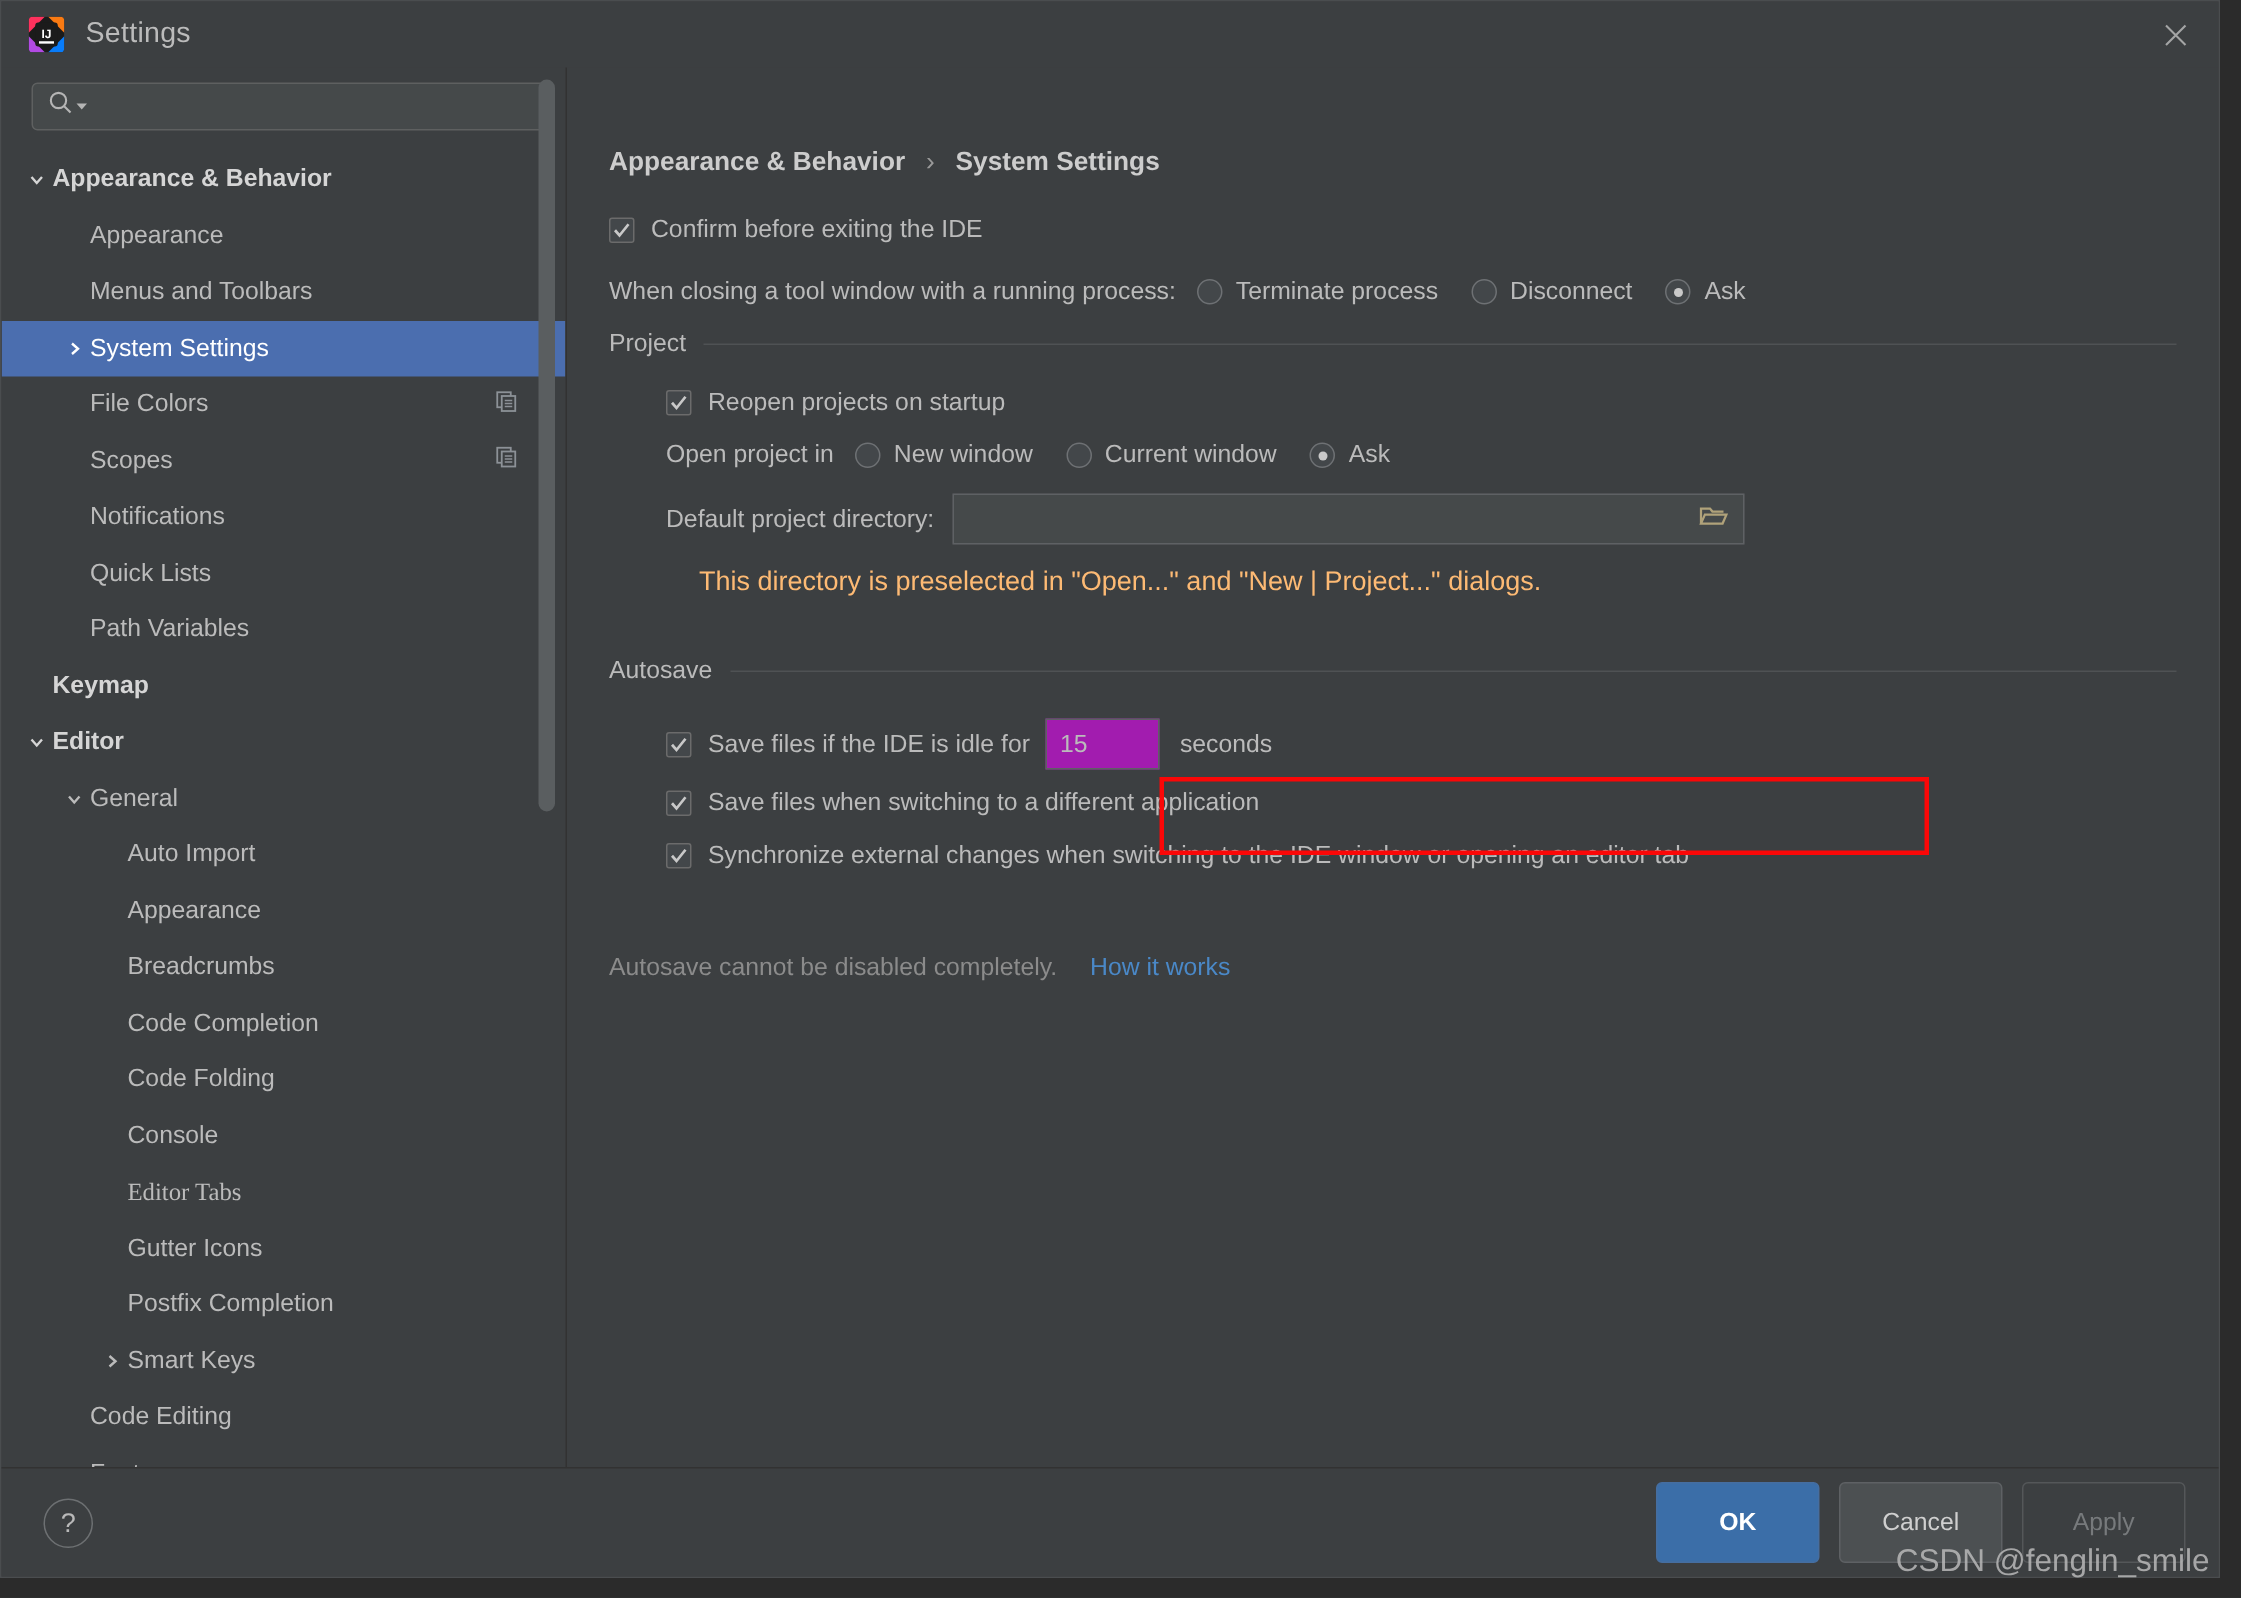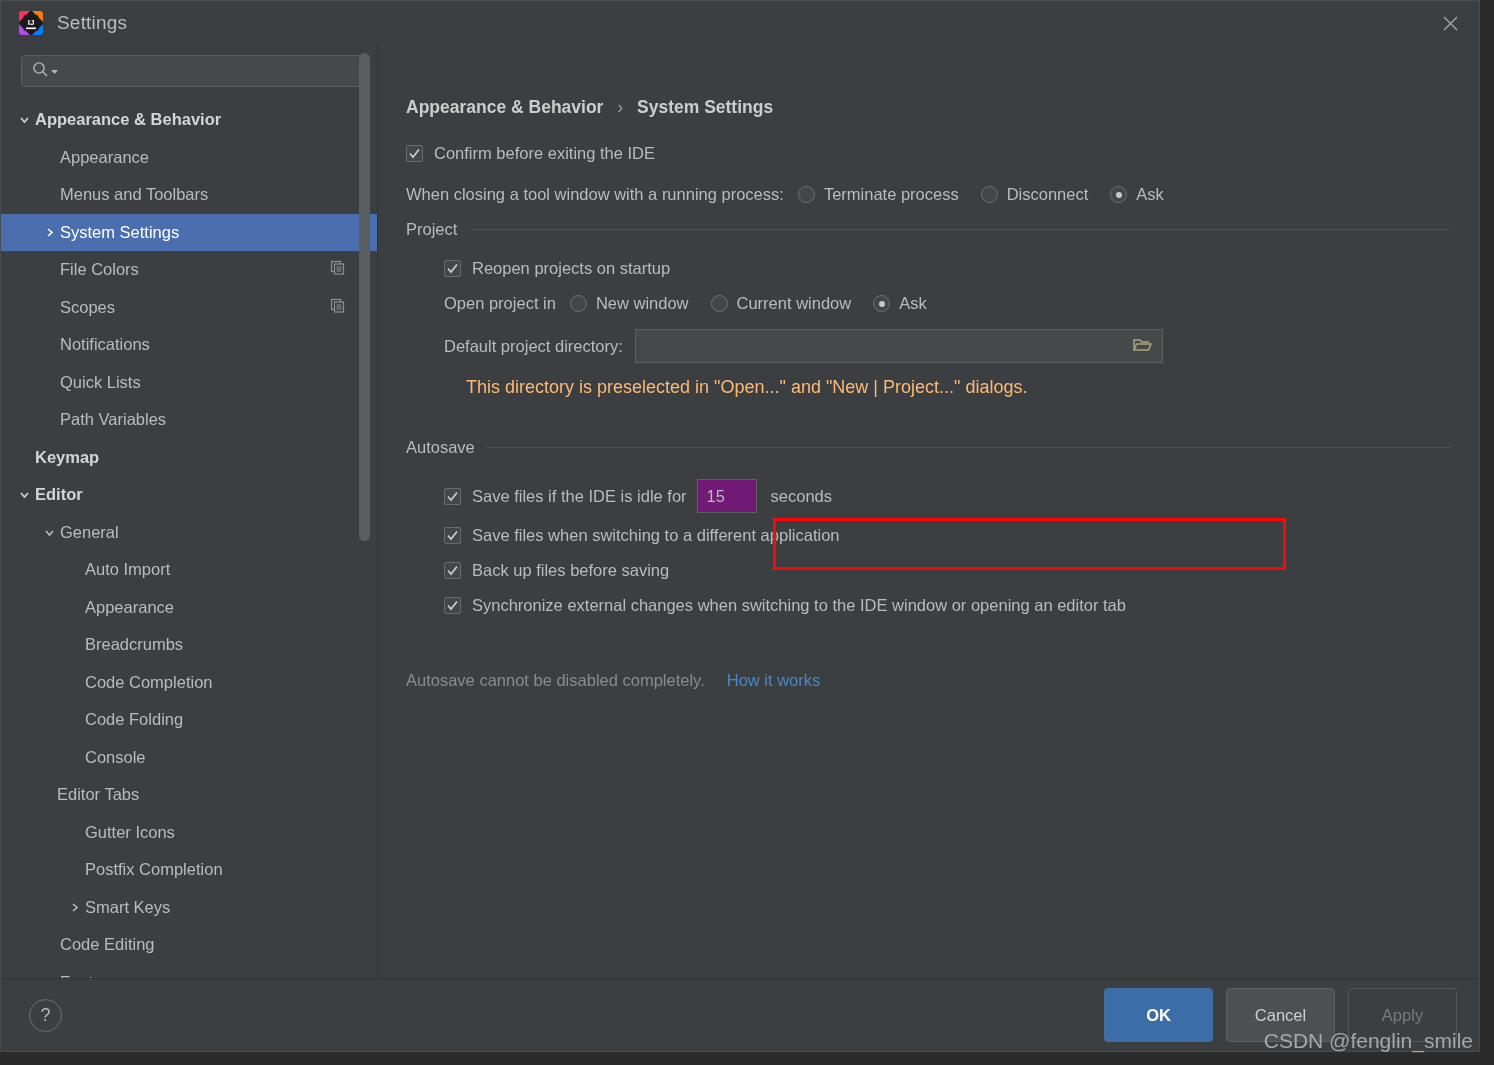--- a/index.html
+++ b/index.html
@@ -115,21 +115,21 @@
   .indent { padding-left: 38px; }
 
   .pathfield {
     width: 528px; height: 34px; background: #45494a;
     border: 1px solid #5e6164; display: flex; align-items: center;
     justify-content: flex-end; padding-right: 10px;
   }
   .hint { font-size: 18px; color: #fdba74; }
 
   .spinner {
-    width: 60px; height: 34px; background: #701a75;
+    width: 76px; height: 34px; background: #a21caf;
     border: 1px solid #5e6164; display: flex; align-items: center;
     padding-left: 9px; font-size: 16.5px; color: #bbbbbb;
     margin: 0 14px 0 10px;
   }
 
   .redbox {
     position: absolute;
     left: 395px; top: 473px; width: 513px; height: 52px;
     border: 3px solid #fb0707; pointer-events: none;
   }
@@ -303,21 +303,21 @@
             <span class="tlabel">Code Completion</span>
           </div>
           <div class="titem" style="padding-left: 62px;">
             <span class="tw"></span>
             <span class="tlabel">Code Folding</span>
           </div>
           <div class="titem" style="padding-left: 62px;">
             <span class="tw"></span>
             <span class="tlabel">Console</span>
           </div>
-          <div class="titem" style="padding-left: 34px;">
+          <div class="titem" style="padding-left: 62px; font-family: Liberation Serif, serif;">
             <span class="tw"></span>
             <span class="tlabel">Editor Tabs</span>
           </div>
           <div class="titem" style="padding-left: 62px;">
             <span class="tw"></span>
             <span class="tlabel">Gutter Icons</span>
           </div>
           <div class="titem" style="padding-left: 62px;">
             <span class="tw"></span>
             <span class="tlabel">Postfix Completion</span>
@@ -429,28 +429,20 @@
 
       <div class="row indent mb16">
         <span class="cb">
           <svg width="13" height="13" viewBox="0 0 13 13">
               <path d="M2 6.5 L5 10 L11 2.5" stroke="#c8c8c8" stroke-width="1.8" fill="none"></path>
             </svg>
         </span>
         <span>Save files when switching to a different application</span>
       </div>
 
-      <div class="row indent mb16">
-        <span class="cb">
-          <svg width="13" height="13" viewBox="0 0 13 13">
-              <path d="M2 6.5 L5 10 L11 2.5" stroke="#c8c8c8" stroke-width="1.8" fill="none"></path>
-            </svg>
-        </span>
-        <span>Back up files before saving</span>
-      </div>
 
       <div class="row indent" style="margin-bottom:56px">
         <span class="cb">
           <svg width="13" height="13" viewBox="0 0 13 13">
               <path d="M2 6.5 L5 10 L11 2.5" stroke="#c8c8c8" stroke-width="1.8" fill="none"></path>
             </svg>
         </span>
         <span>Synchronize external changes when switching to the IDE window or opening an editor tab</span>
       </div>
 

